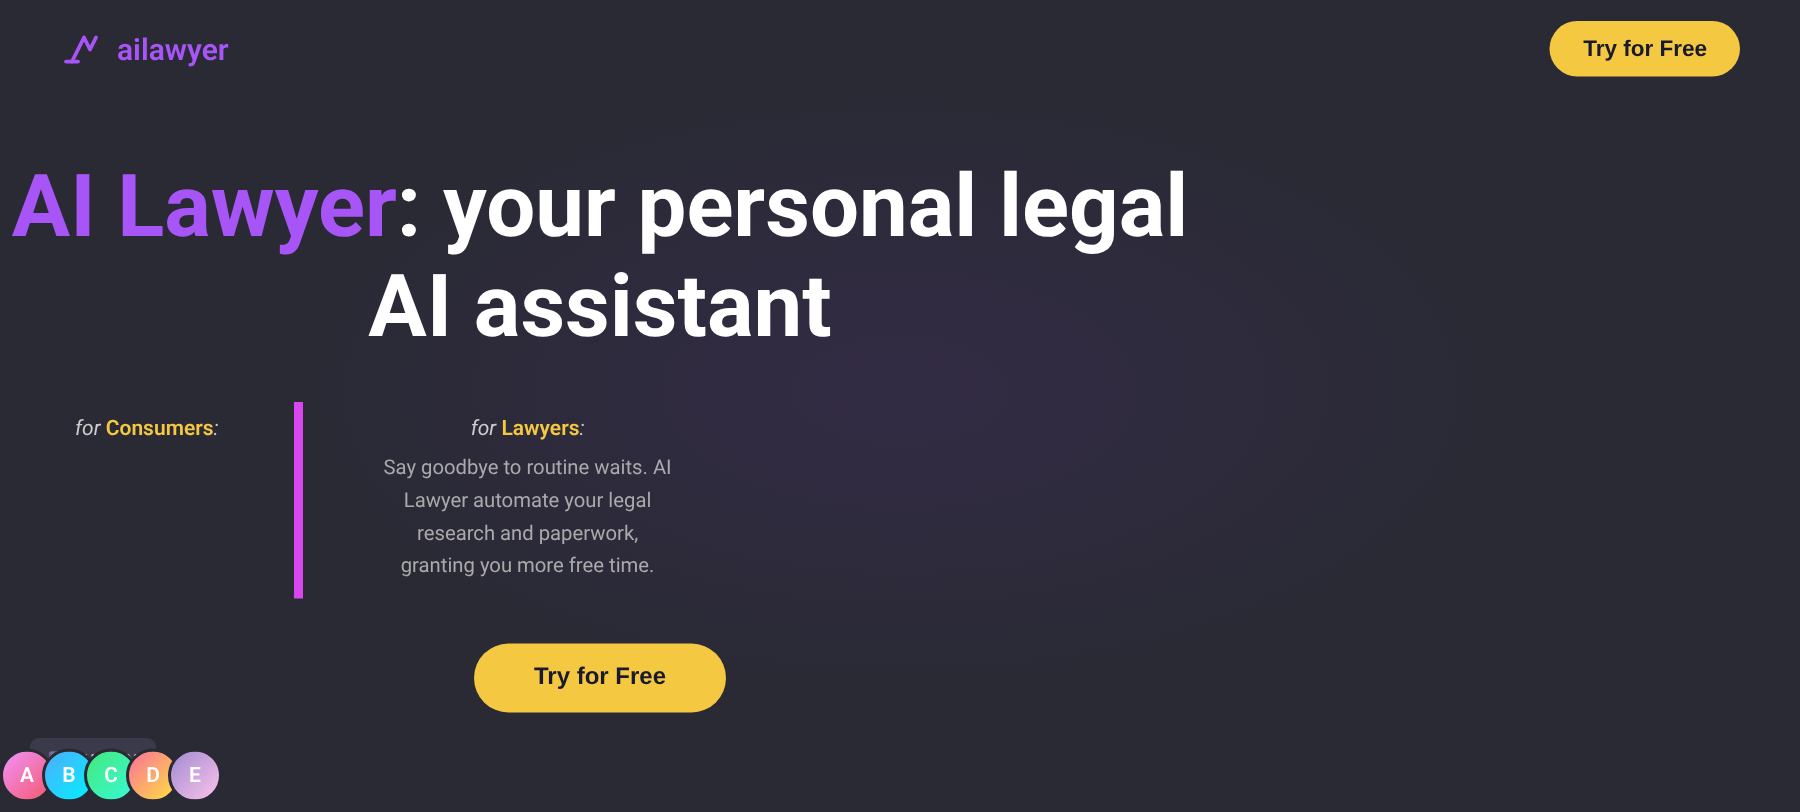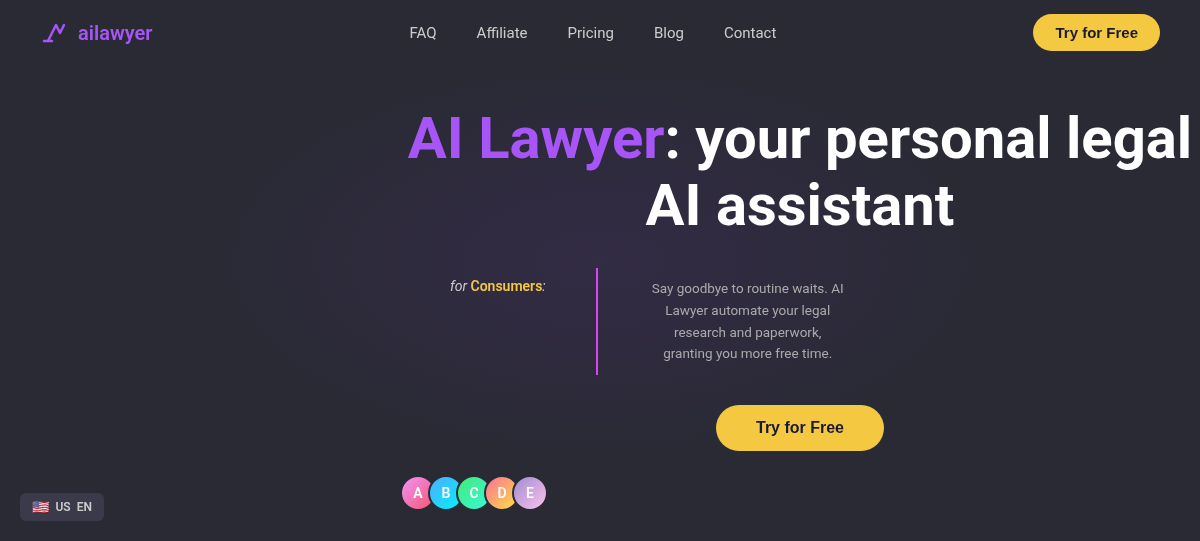--- a/index.html
+++ b/index.html
@@ -70,21 +70,21 @@
       border-radius: 25px;
       font-size: 15px;
       font-weight: 600;
       cursor: pointer;
     }
 
     
     .hero {
       display: flex;
       flex-direction: column;
-      align-items: flex-end;
+      align-items: flex-start;
       padding-top: 40px;
       text-align: center;
     }
 
     .hero-title {
       font-size: 58px;
       font-weight: 700;
       line-height: 1.15;
       color: #ffffff;
       max-width: 800px;
@@ -102,21 +102,21 @@
       gap: 0;
       margin-bottom: 30px;
     }
 
     .panel {
       padding: 10px 50px;
       max-width: 300px;
     }
 
     .panel:first-child {
-      border-right: 2px solid #d946ef;
+      border-right: 6px solid #d946ef;
     }
 
     .panel-label {
       font-size: 14px;
       color: #cccccc;
       margin-bottom: 8px;
       font-style: italic;
     }
 
     .panel-label .highlight {
@@ -223,47 +223,43 @@
   <div class="logo">
     <svg class="logo-icon" viewBox="0 0 32 32" fill="none" xmlns="http://www.w3.org/2000/svg">
       <path d="M8 24L16 8L20 16L24 8" stroke="#a855f7" stroke-width="2.5" stroke-linecap="round" stroke-linejoin="round"></path>
       <path d="M4 24H12" stroke="#a855f7" stroke-width="2.5" stroke-linecap="round"></path>
     </svg>
     <span class="logo-text">
       <span style="color:#a855f7">ai</span><span>lawyer</span>
     </span>
   </div>
 
-  <nav class="nav">
-    <a class="nav-link" href="#">FAQ</a>
-    <a class="nav-link" href="#">Affiliate</a>
-    <a class="nav-link" href="#">Pricing</a>
-    <a class="nav-link" href="#">Blog</a>
-    <a class="nav-link" href="#">Contact</a>
-  </nav>
 
   <button class="try-btn">Try for Free</button>
 </header>
 
 <div class="bg-glow"></div>
 
 <section class="hero">
   <div class="hero-content">
     <h1 class="hero-title">
       <span class="highlight">AI Lawyer</span><span>: your personal legal AI assistant</span>
     </h1>
 
     <div class="sub-panels">
       <div class="panel">
         <div class="panel-label">
           <span>for </span><span class="highlight" style="color:#f5c842">Consumers</span><span>:</span>
         </div>
       </div>
 
       <div class="panel">
+        <div class="panel-label">
+          <span>for </span><span class="highlight" style="color:#f5c842">Lawyers</span><span>:</span>
+        </div>
         <p class="panel-text">Say goodbye to routine waits. AI Lawyer automate your legal research and paperwork, granting you more free time.</p>
       </div>
     </div>
 
     <button class="cta-btn">Try for Free</button>
 
     <div class="avatar-row">
       <div class="avatar av1">A</div>
       <div class="avatar av2">B</div>
       <div class="avatar av3">C</div>

